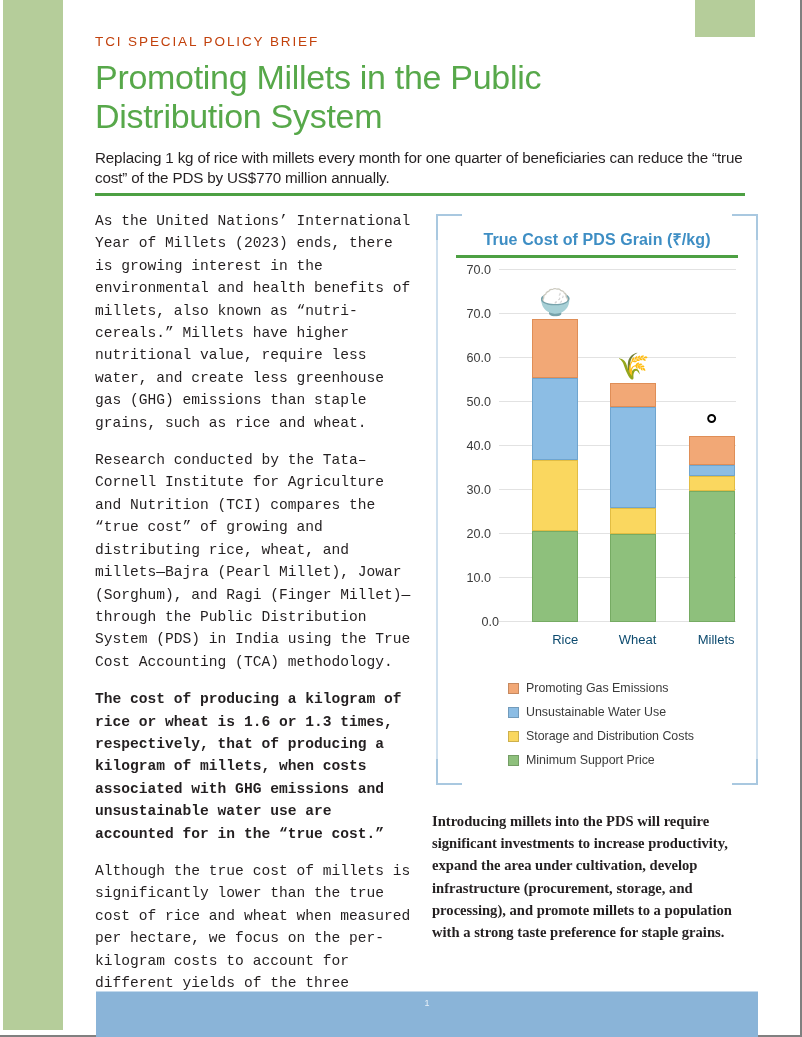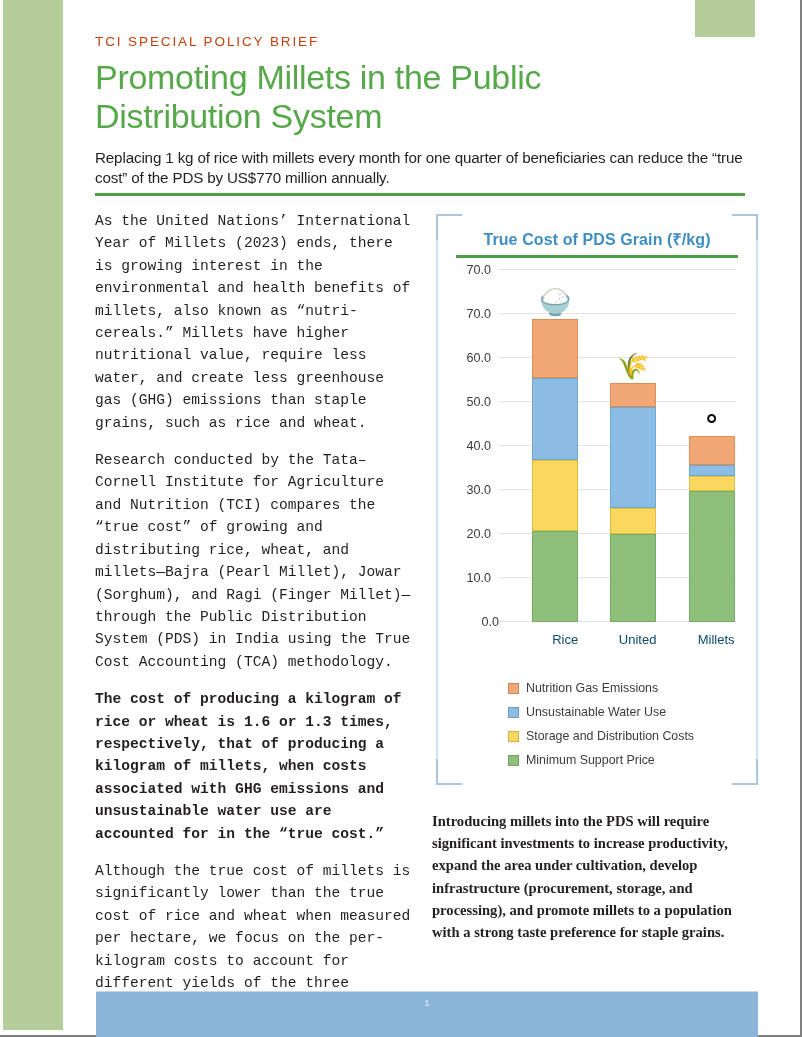--- a/index.html
+++ b/index.html
@@ -283,37 +283,37 @@
             <div class="seg ghg" title="Greenhouse Gas Emissions: 13.4" style="height: 58.96px;"></div>
           </div>
           <div class="xtick" style="left: 14%;">Rice</div>
           <div class="grain-icon" style="left: 14%; bottom: 306.72px;">🍚</div>
           <div class="bar-group" style="left: 47%;">
             <div class="seg msp" title="Minimum Support Price: 20" style="height: 88px;"></div>
             <div class="seg sdc" title="Storage and Distribution Costs: 6" style="height: 26.4px;"></div>
             <div class="seg uwu" title="Unsustainable Water Use: 22.9" style="height: 100.76px;"></div>
             <div class="seg ghg" title="Greenhouse Gas Emissions: 5.5" style="height: 24.2px;"></div>
           </div>
-          <div class="xtick" style="left: 47%;">United</div>
+          <div class="xtick" style="left: 47%;">Wheat</div>
           <div class="grain-icon" style="left: 47%; bottom: 243.36px;">🌾</div>
           <div class="bar-group" style="left: 80%;">
             <div class="seg msp" title="Minimum Support Price: 29.7" style="height: 130.68px;"></div>
             <div class="seg sdc" title="Storage and Distribution Costs: 3.5" style="height: 15.4px;"></div>
             <div class="seg uwu" title="Unsustainable Water Use: 2.4" style="height: 10.56px;"></div>
             <div class="seg ghg" title="Greenhouse Gas Emissions: 6.7" style="height: 29.48px;"></div>
           </div>
           <div class="xtick" style="left: 80%;">Millets</div>
           <div class="grain-icon" style="left: 80%; bottom: 190.12px;">⚬</div>
         </div>
     </div>
 
     <div class="legend" id="legend">
         <div class="legend-row">
           <span class="swatch" style="background: rgb(242, 168, 118); border: 1px solid rgba(0, 0, 0, 0.18);"></span>
-          <span class="legend-label">Nutrition Gas Emissions</span>
+          <span class="legend-label">Promoting Gas Emissions</span>
         </div>
         <div class="legend-row">
           <span class="swatch" style="background: rgb(140, 189, 228); border: 1px solid rgba(0, 0, 0, 0.18);"></span>
           <span class="legend-label">Unsustainable Water Use</span>
         </div>
         <div class="legend-row">
           <span class="swatch" style="background: rgb(250, 215, 95); border: 1px solid rgba(0, 0, 0, 0.18);"></span>
           <span class="legend-label">Storage and Distribution Costs</span>
         </div>
         <div class="legend-row">

